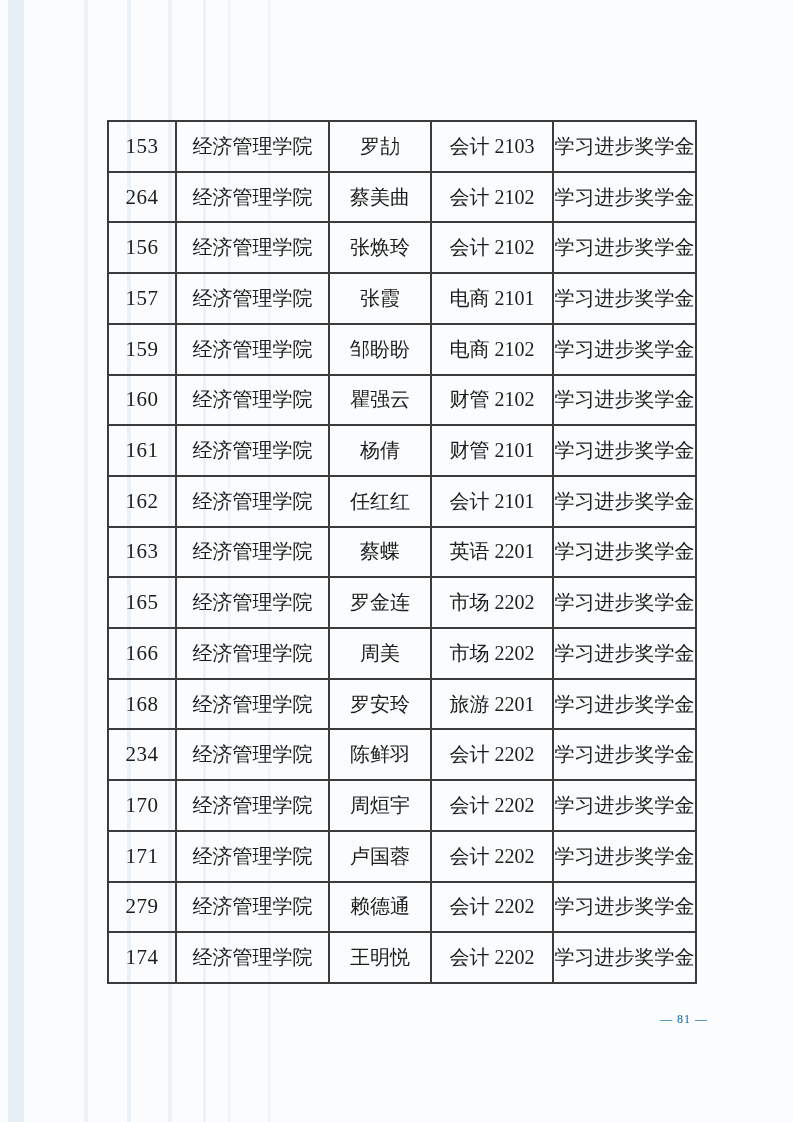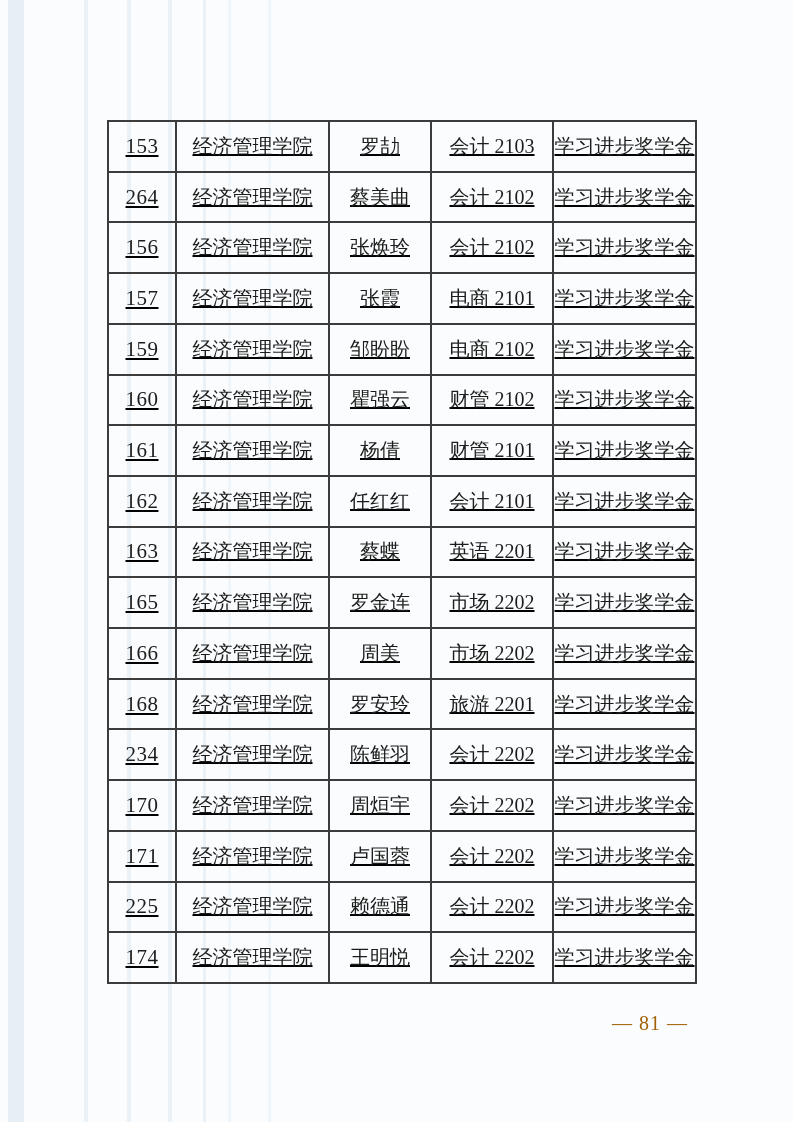--- a/index.html
+++ b/index.html
@@ -36,44 +36,43 @@
   .streak.s7 { left: 268px; width: 3px; background: rgba(214,228,240,0.30); }
 
   table.award-table {
     position: absolute;
     left: 107px;
     top: 120px;
     width: 588px;
     height: 864px;
     border-collapse: collapse;
     table-layout: fixed;
-    text-decoration: underline;
   }
   table.award-table td {
     border: 2px solid #3c3c3c;
     text-align: center;
     vertical-align: middle;
     font-size: 20px;
     color: #1c1c1c;
     padding: 0;
     white-space: nowrap;
     overflow: hidden;
   }
   table.award-table td.idx {
     font-size: 21px;
     letter-spacing: 0.5px;
   }
   .footer {
     position: absolute;
     left: 612px;
     top: 1012px;
     width: 96px;
-    text-align: left;
-    font-size: 20px;
-    color: #a16207;
+    text-align: right;
+    font-size: 12px;
+    color: #0369a1;
     letter-spacing: 1px;
   }
 </style>
 </head>
 <body>
 
 <div class="page">
 
   <div class="streak s1"></div>
   <div class="streak s2"></div>
@@ -191,21 +190,21 @@
     <td>学习进步奖学金</td>
   </tr>
         <tr>
     <td class="idx">171</td>
     <td>经济管理学院</td>
     <td>卢国蓉</td>
     <td>会计 2202</td>
     <td>学习进步奖学金</td>
   </tr>
         <tr>
-    <td class="idx">225</td>
+    <td class="idx">279</td>
     <td>经济管理学院</td>
     <td>赖德通</td>
     <td>会计 2202</td>
     <td>学习进步奖学金</td>
   </tr>
         <tr>
     <td class="idx">174</td>
     <td>经济管理学院</td>
     <td>王明悦</td>
     <td>会计 2202</td>

